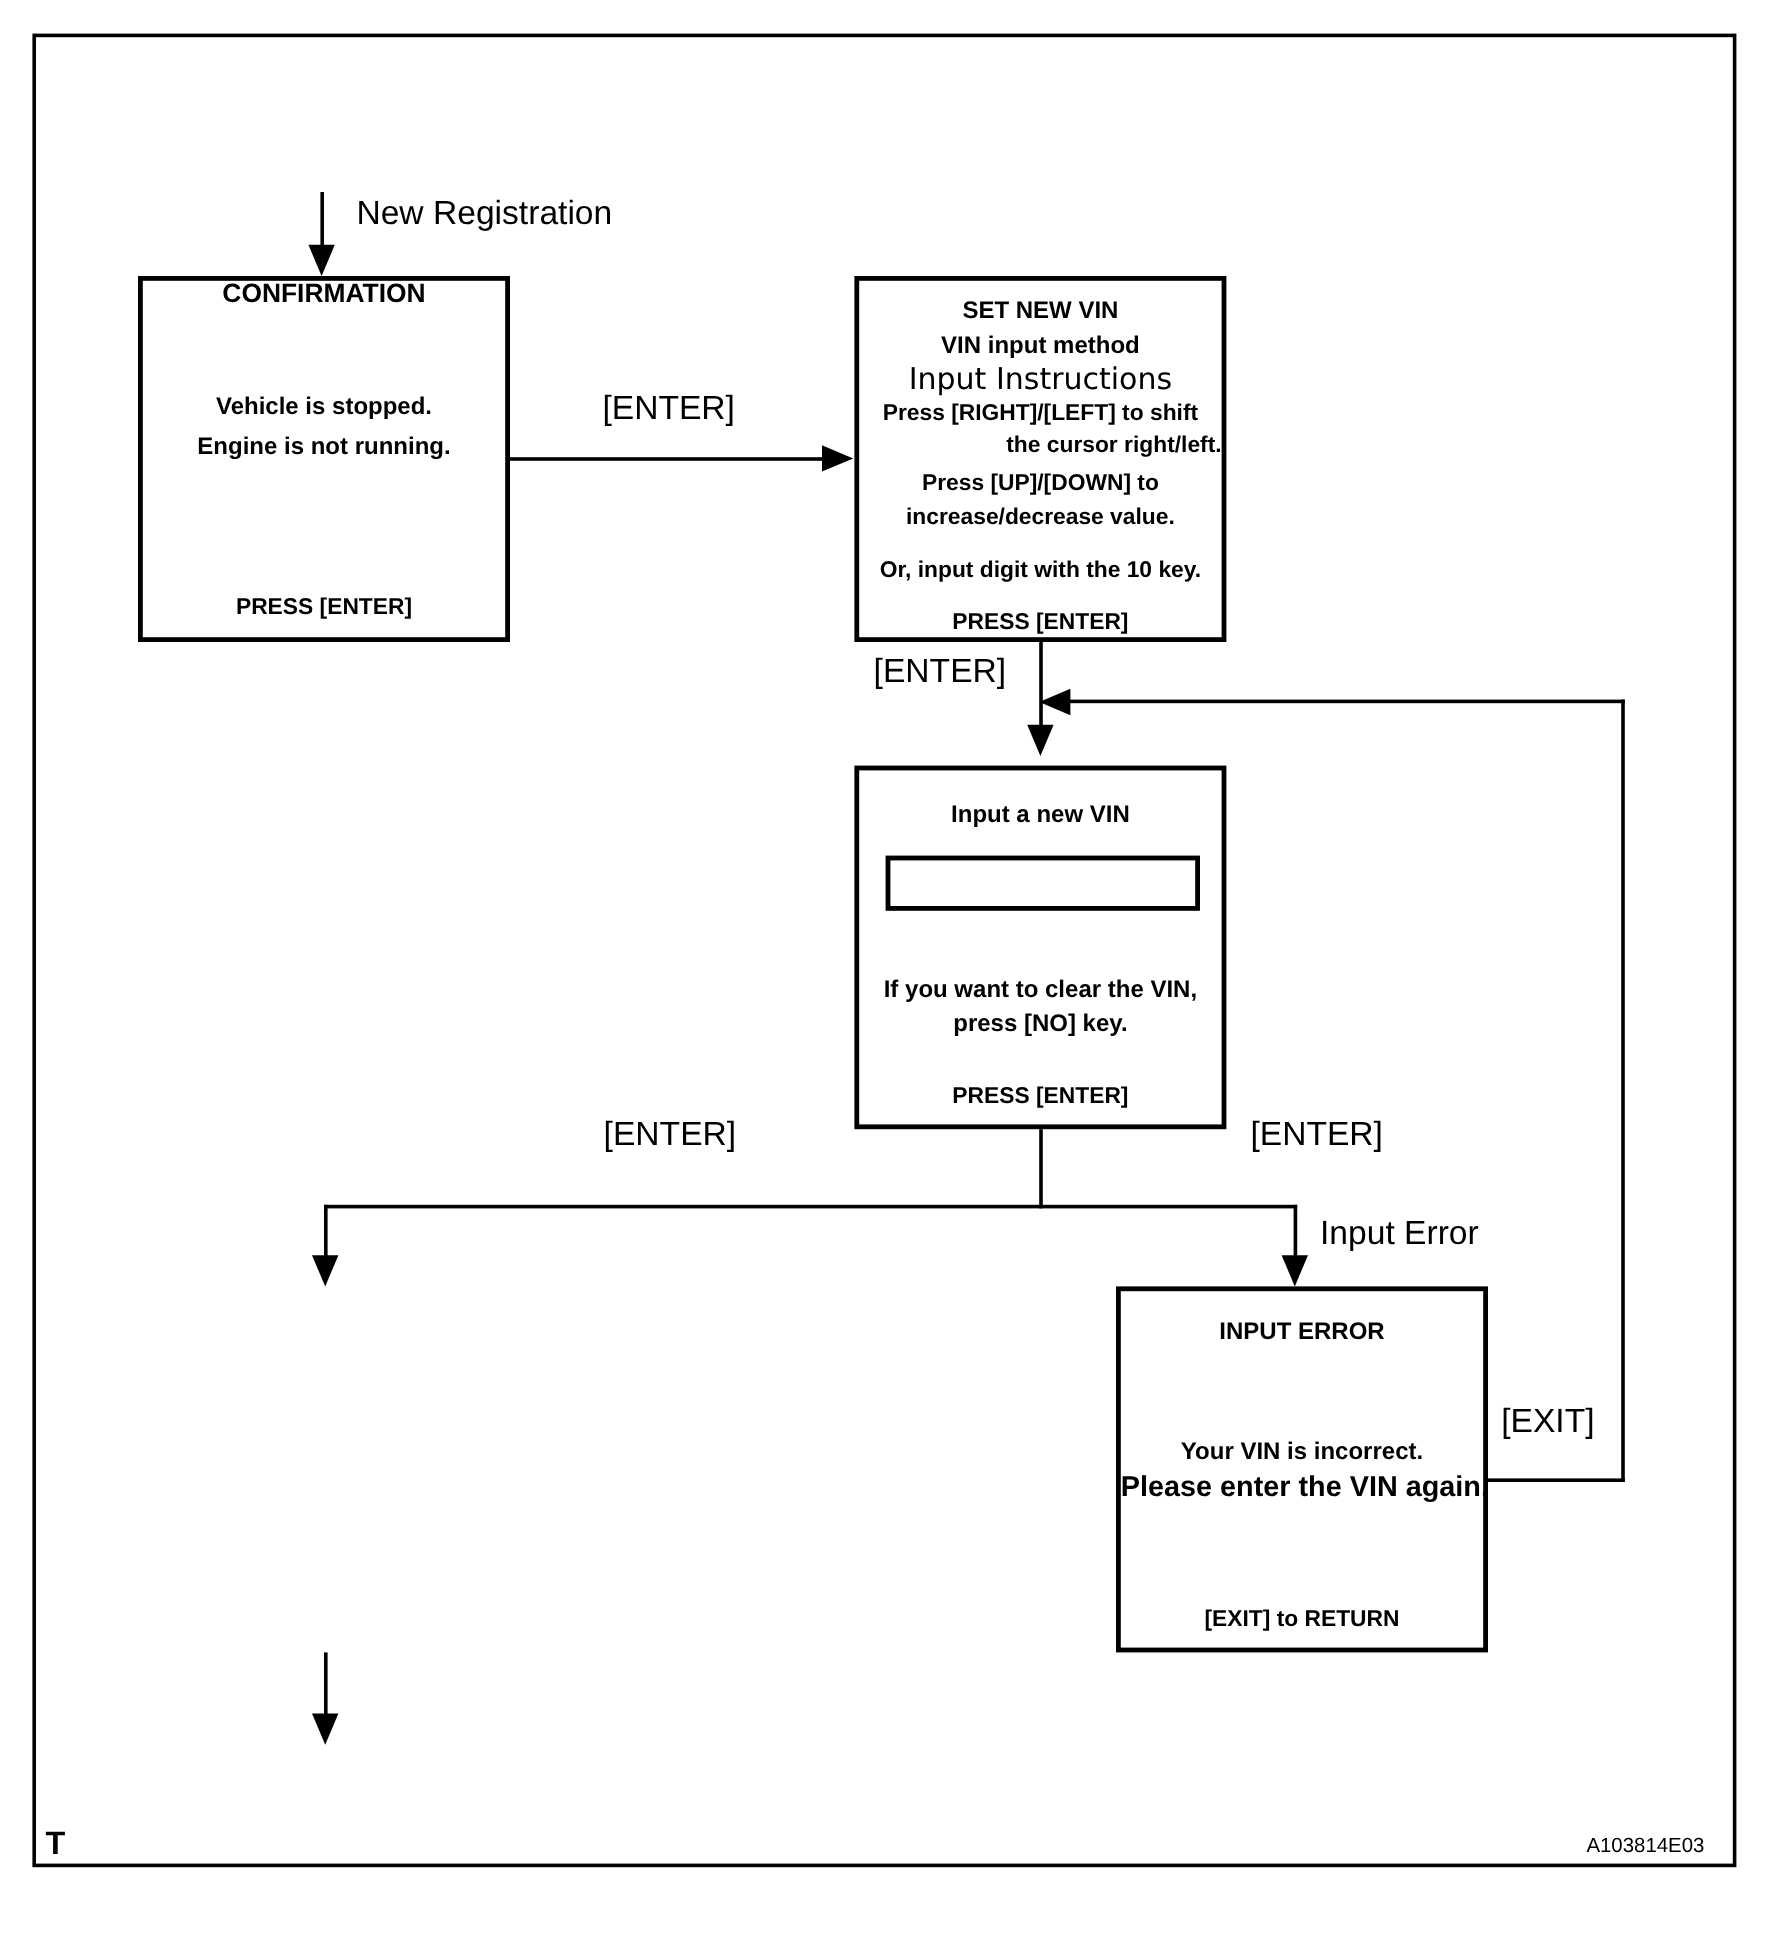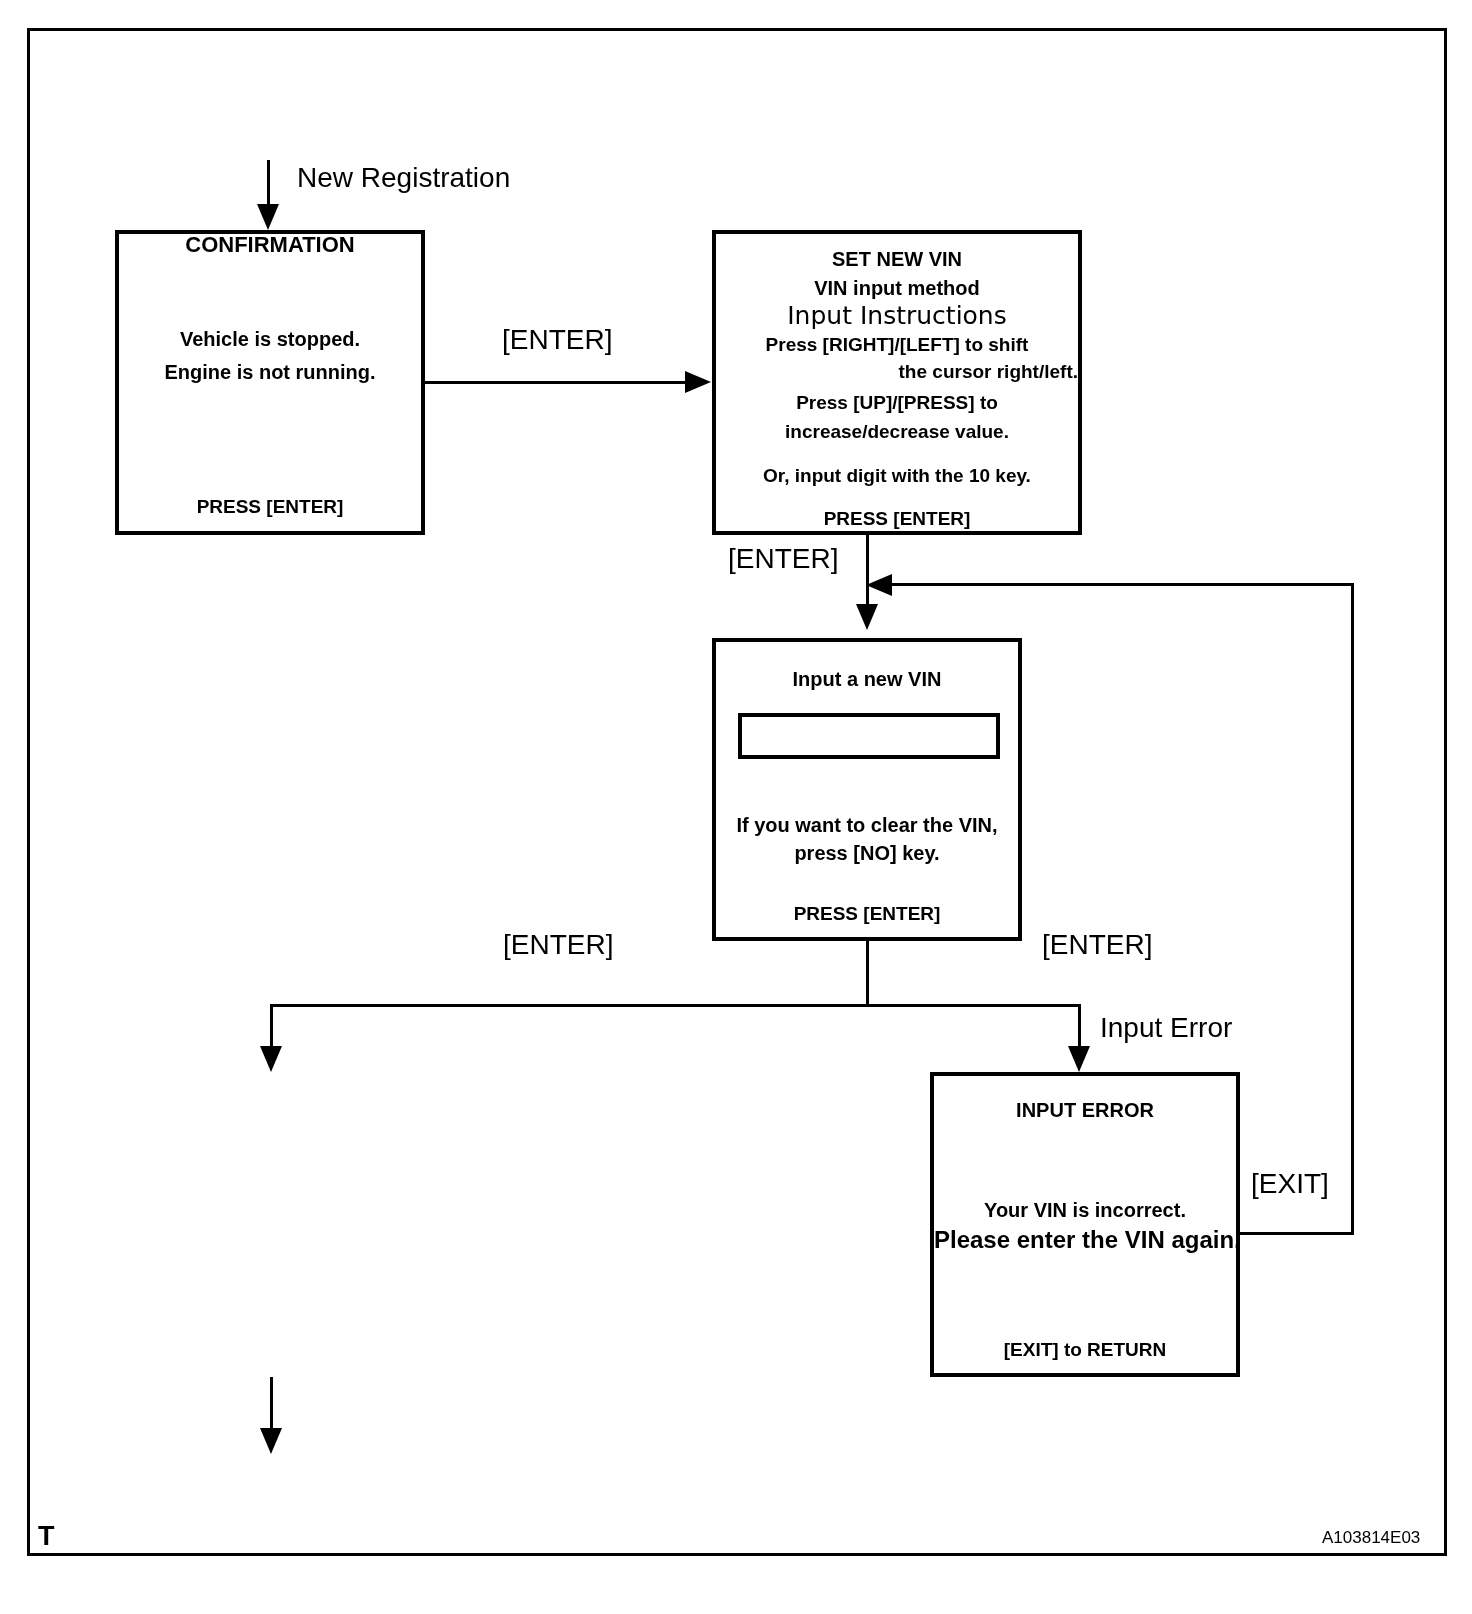--- a/index.html
+++ b/index.html
@@ -121,27 +121,27 @@
     <div class="scr-line" style="top:0; font-size:22px;">CONFIRMATION</div>
     <div class="scr-line" style="top:95px; font-size:20px;">Vehicle is stopped.</div>
     <div class="scr-line" style="top:128px; font-size:20px;">Engine is not running.</div>
     <div class="scr-line" style="top:263px; font-size:19px;">PRESS [ENTER]</div>
   </div>
 
   <div class="hline" style="left:425px; top:381px; width:265px;"></div>
   <div class="arrow-right" style="left:685px; top:371px;"></div>
   <div class="conn-label" style="left:502px; top:324px; font-size:28px;">[ENTER]</div>
 
-  <div class="screen-box" style="left:712px; top:230px; width:370px; height:305px;">
+  <div class="screen-box" style="left:712px; top:230px; width:310px; height:305px;">
     <div class="scr-line" style="top:15px; font-size:20px;">SET NEW VIN</div>
     <div class="scr-line" style="top:44px; font-size:20px;">VIN input method</div>
     <div class="scr-line scr-cond" style="top:69px; font-size:25px;">Input Instructions</div>
     <div class="scr-line" style="top:101px; font-size:19px;">Press [RIGHT]/[LEFT] to shift</div>
     <div class="scr-line" style="top:128px; font-size:19px;text-align:right;">the cursor right/left.</div>
-    <div class="scr-line" style="top:159px; font-size:19px;">Press [UP]/[PRESS]  to</div>
+    <div class="scr-line" style="top:159px; font-size:19px;">Press [UP]/[DOWN]  to</div>
     <div class="scr-line" style="top:188px; font-size:19px;">increase/decrease value.</div>
     <div class="scr-line" style="top:232px; font-size:19px;">Or, input digit with the 10 key.</div>
     <div class="scr-line" style="top:275px; font-size:19px;">PRESS [ENTER]</div>
   </div>
 
   <div class="vline" style="left:866px; top:535px; height:78px;"></div>
   <div class="arrow-down" style="left:856px; top:604px;"></div>
   <div class="conn-label" style="left:728px; top:543px; font-size:28px;">[ENTER]</div>
 
   <div class="screen-box" style="left:712px; top:638px; width:310px; height:303px;">

